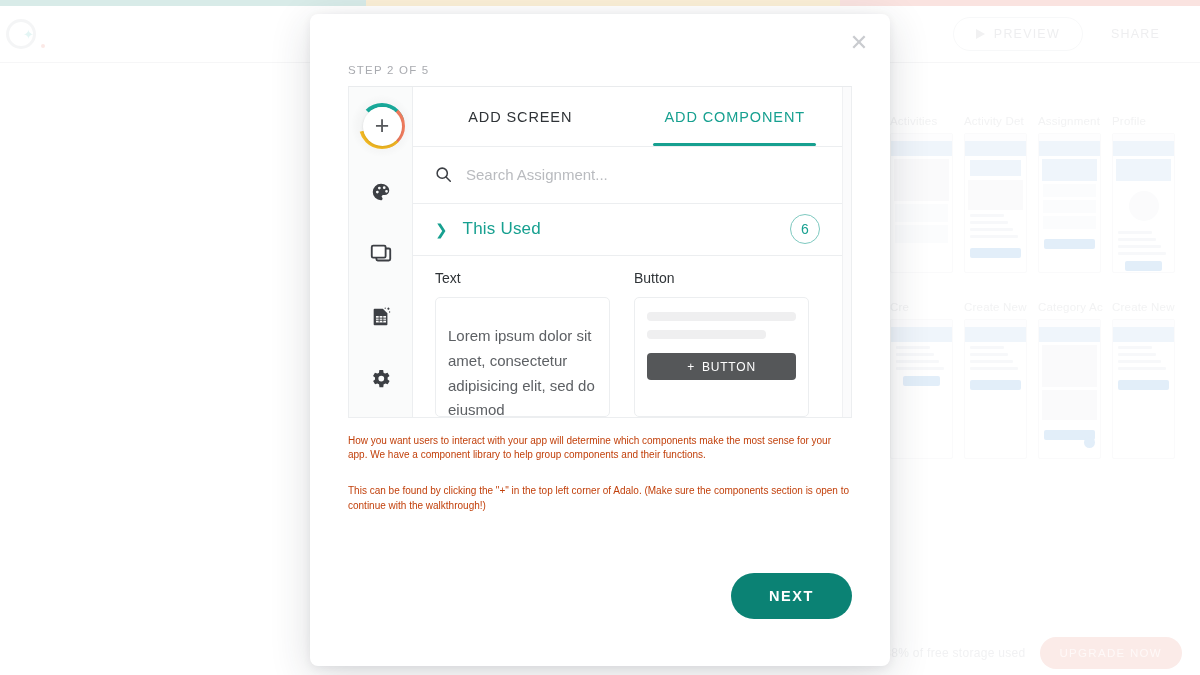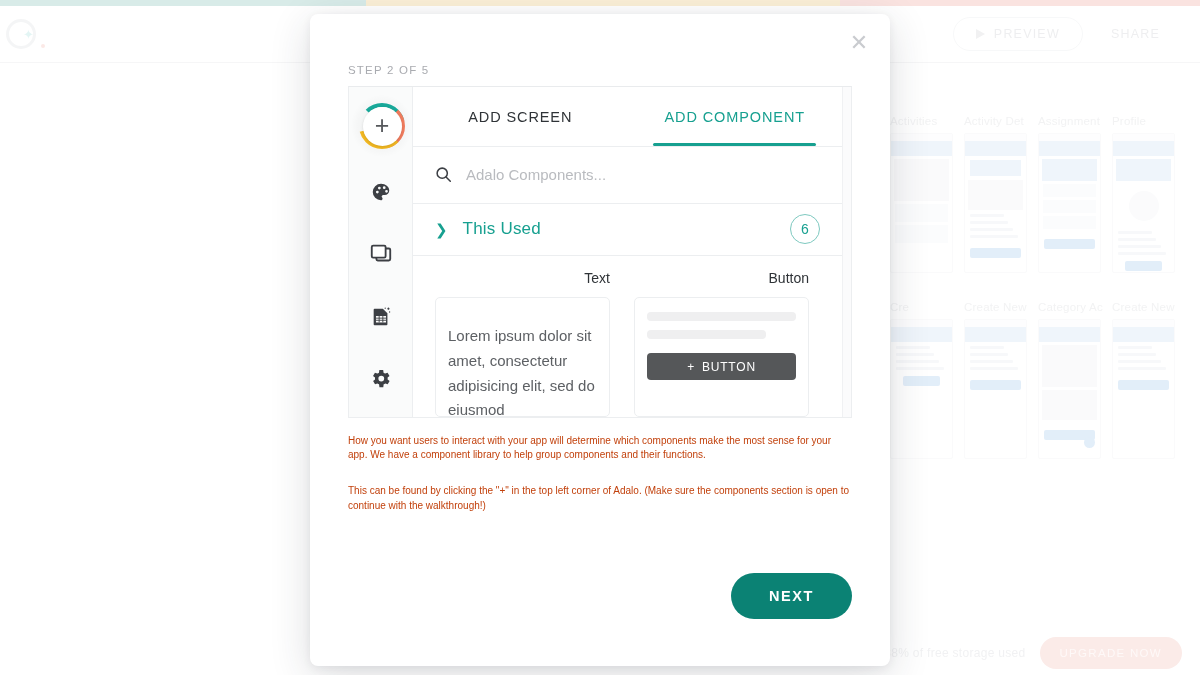--- a/index.html
+++ b/index.html
@@ -164,21 +164,21 @@
   .chev { color: #17a090; font-size: 15px; line-height: 1; }
   .section-title { font-size: 17px; color: #17a090; font-weight: 500; letter-spacing: .2px; }
   .count-badge {
     width: 30px; height: 30px; border-radius: 50%; border: 1.5px solid #7ec9c0;
     display: flex; align-items: center; justify-content: center;
     color: #17a090; font-size: 14px;
   }
 
   .comp-grid { display: flex; padding: 14px 22px 0; gap: 24px; }
   .comp-cell { width: 175px; }
-  .comp-name { text-align: right; font-size: 14px; color: #2f3337; margin-bottom: 11px; }
+  .comp-name { text-align: left; font-size: 14px; color: #2f3337; margin-bottom: 11px; }
   .comp-card {
     border: 1px solid #eceef0; border-radius: 5px; height: 120px;
     padding: 14px 12px; overflow: hidden;
   }
   .lorem { font-size: 15px; line-height: 1.65; color: #5d6064; padding-top: 12px; }
   .skel { height: 9px; background: #efeff0; border-radius: 4px; margin-bottom: 9px; }
   .btn-mock {
     background: #555759; color: #fff; border-radius: 4px;
     height: 27px; display: flex; align-items: center; justify-content: center;
     gap: 7px; font-size: 12px; letter-spacing: .8px; margin-top: 14px;
@@ -407,21 +407,21 @@
       <div class="tabs">
         <div class="tab">ADD SCREEN</div>
         <div class="tab active">ADD COMPONENT</div>
       </div>
 
       <div class="searchbar">
         <svg width="17" height="17" viewBox="0 0 20 20">
           <circle cx="8.5" cy="8.5" r="6" fill="none" stroke="#3c3f44" stroke-width="1.8"></circle>
           <path d="M13 13l5 5" stroke="#3c3f44" stroke-width="1.8" stroke-linecap="round"></path>
         </svg>
-        <span class="search-ph">Adalo Components...</span>
+        <span class="search-ph">Search Assignment...</span>
       </div>
 
       <div class="section-head">
         <div class="section-left">
           <span class="chev">❯</span>
           <span class="section-title">This Used</span>
         </div>
         <span class="count-badge">6</span>
       </div>
 

